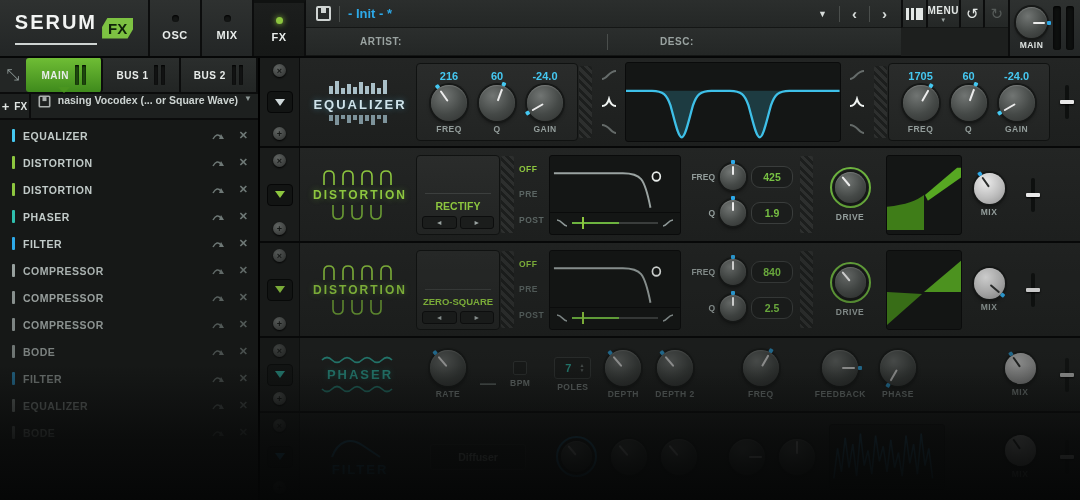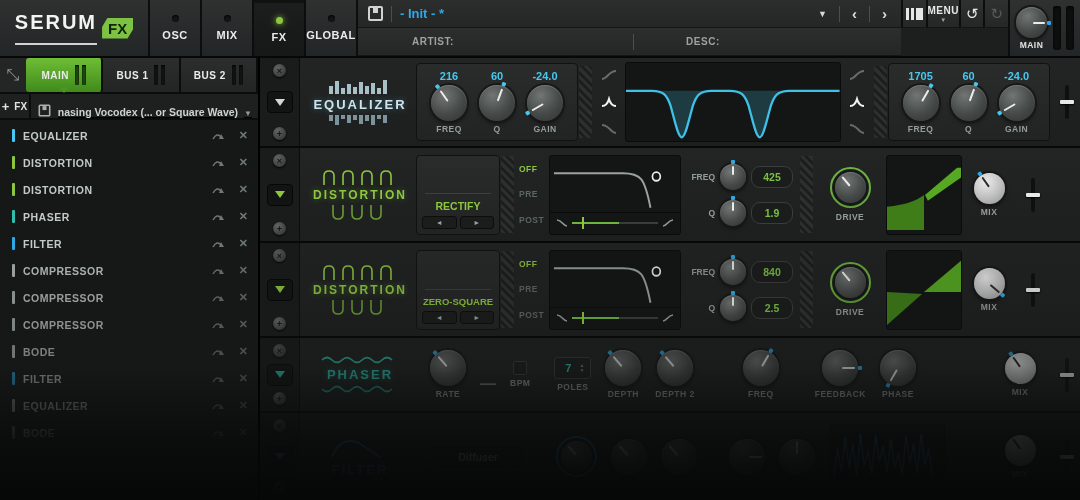--- a/index.html
+++ b/index.html
@@ -72,21 +72,21 @@
   .bus-tab.active{ background:linear-gradient(180deg,#6fbd35,#3f8a1c); border-radius:3px;}
   .bus-tab.active::after{ content:""; position:absolute; left:50%; bottom:-7px; margin-left:-6px;
     border:6px solid transparent; border-top-color:#4a951f;}
   .mini-meters{ display:flex; gap:3px;}
   .mini-meters i{ display:block; width:4px; height:20px; background:#121413; border-radius:1px; box-shadow:inset 0 1px 2px #000;}
   .bus-tab.active .mini-meters i{ background:#1f4a0e;}
   .fx-row{ height:26px; display:flex; align-items:stretch; border-bottom:2px solid #0b0c0c; background:#1d201f;}
   .addfx{ width:48px; display:flex; align-items:center; justify-content:center; gap:5px; border-right:2px solid #0b0c0c; cursor:pointer;}
   .addfx .plus{ color:#dfe4e2; font-weight:bold; font-size:13px;}
   .addfx .lbl{ color:#dfe4e2; font-weight:bold; font-size:10px;}
-  .chain-select{ flex:1; display:flex; align-items:flex-end; gap:6px; padding:0 6px; cursor:pointer;text-decoration:underline;}
+  .chain-select{ flex:1; display:flex; align-items:flex-start; gap:6px; padding:0 6px; cursor:pointer;}
   .chain-select .save-icon{ transform:scale(.8); opacity:.8;}
   .chain-name{ flex:1; color:#ccd3d1; font-weight:bold; font-size:10.5px; white-space:nowrap; overflow:hidden;}
   .chain-caret{ color:#8e9897; font-size:8px;}
   .fx-list{ flex:1; display:flex; flex-direction:column; padding-top:2px;}
   .fx-item{ height:27px; display:flex; align-items:center; gap:8px; padding:0 10px 0 12px; cursor:pointer;}
   .fx-bar{ width:3px; height:13px; border-radius:1px;}
   .fx-label{ flex:1; color:#c2cbc9; font-weight:bold; font-size:10.5px; letter-spacing:.5px;}
   .fx-osicon{ width:16px; height:10px; margin-right:4px;}
   .fx-x{ color:#6e7876; font-weight:bold; font-size:11px;}
   .bar-cyan{ background:#45c8f1;} .bar-green{ background:#8dc63f;} .bar-teal{ background:#2fbfae;}
@@ -170,24 +170,20 @@
       <span class="tab-label">OSC</span>
     </div>
     <div class="hblock tab">
       <span class="tab-dot"></span>
       <span class="tab-label">MIX</span>
     </div>
     <div class="hblock tab active">
       <span class="tab-dot"></span>
       <span class="tab-label">FX</span>
     </div>
-    <div class="hblock tab">
-      <span class="tab-dot"></span>
-      <span class="tab-label">GLOBAL</span>
-    </div>
 
     <div class="hcenter">
       <div class="hrow">
         <span class="save-icon"></span>
         <span class="vsep"></span>
         <span class="preset-name">- Init - *</span>
         <span class="sp"></span>
         <span class="hicon" style="font-size:9px;">▼</span>
         <span class="vsep"></span>
         <span class="hicon" style="font-size:15px;">‹</span>

